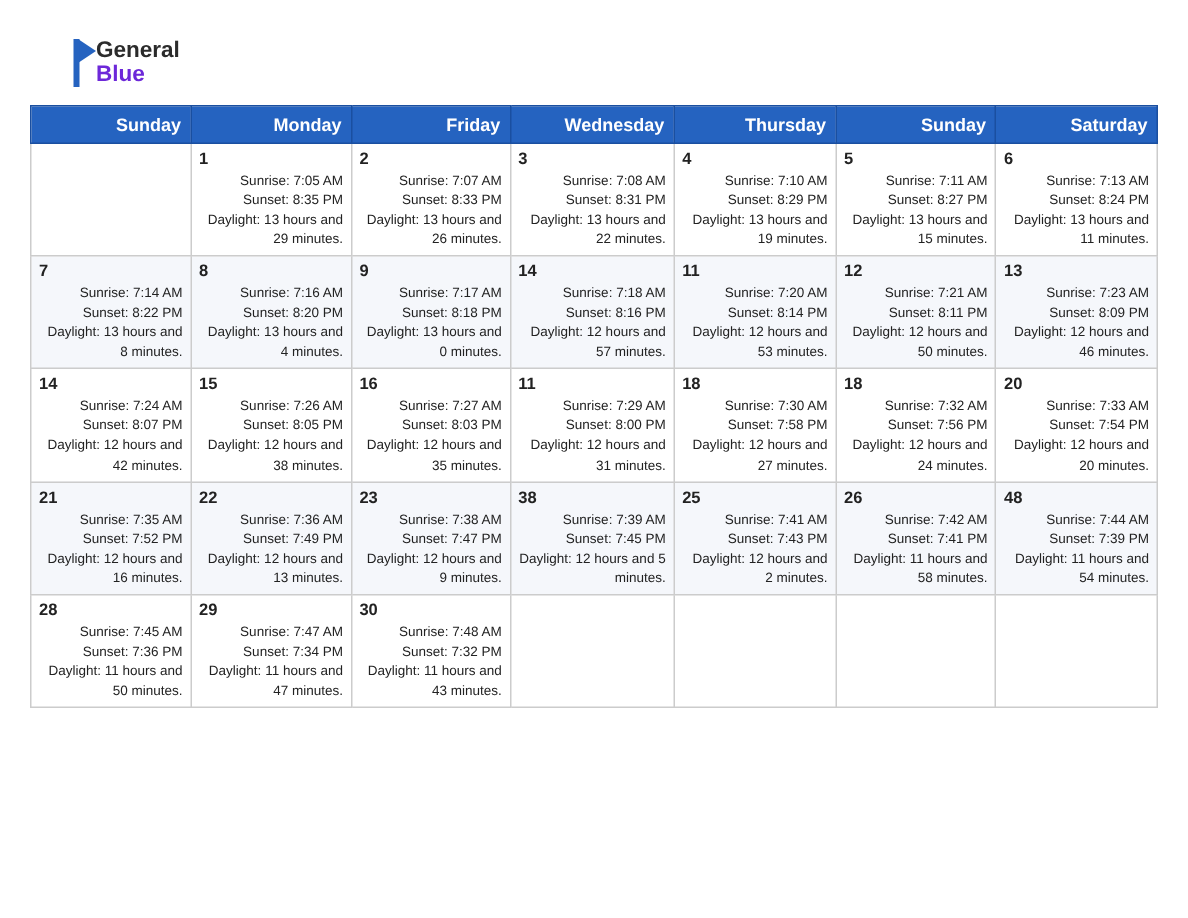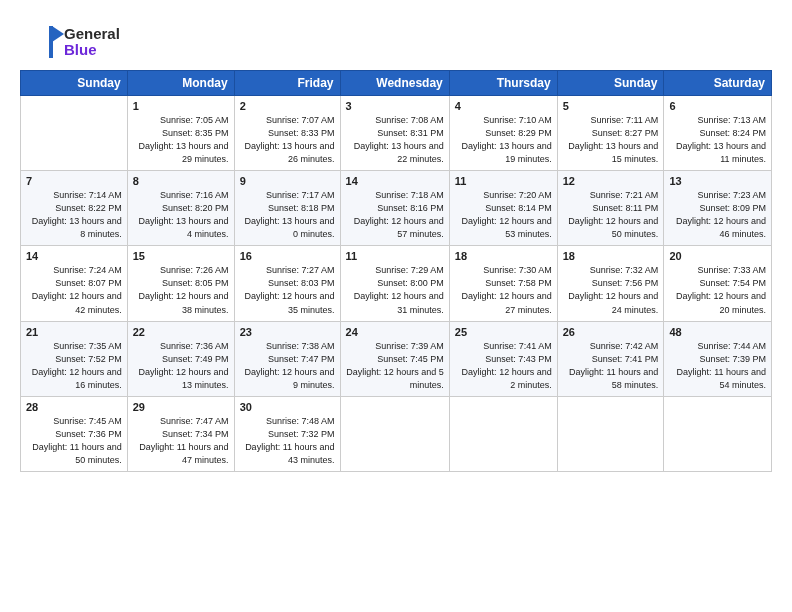--- a/index.html
+++ b/index.html
@@ -207,21 +207,21 @@
           </td>
           <td>
             <div class="day-number">22</div>
             <div class="cell-content">Sunrise: 7:36 AM<br>Sunset: 7:49 PM<br>Daylight: 12 hours and 13 minutes.</div>
           </td>
           <td>
             <div class="day-number">23</div>
             <div class="cell-content">Sunrise: 7:38 AM<br>Sunset: 7:47 PM<br>Daylight: 12 hours and 9 minutes.</div>
           </td>
           <td>
-            <div class="day-number">24</div>
+            <div class="day-number">38</div>
             <div class="cell-content">Sunrise: 7:39 AM<br>Sunset: 7:45 PM<br>Daylight: 12 hours and 5 minutes.</div>
           </td>
           <td>
             <div class="day-number">25</div>
             <div class="cell-content">Sunrise: 7:41 AM<br>Sunset: 7:43 PM<br>Daylight: 12 hours and 2 minutes.</div>
           </td>
           <td>
             <div class="day-number">26</div>
             <div class="cell-content">Sunrise: 7:42 AM<br>Sunset: 7:41 PM<br>Daylight: 11 hours and 58 minutes.</div>
           </td>

